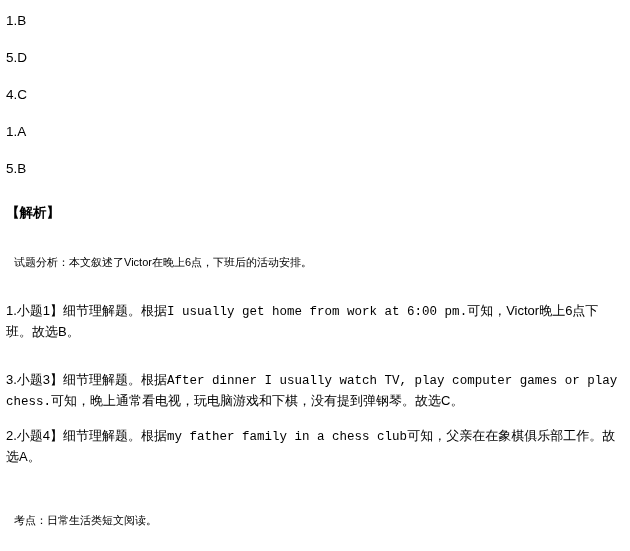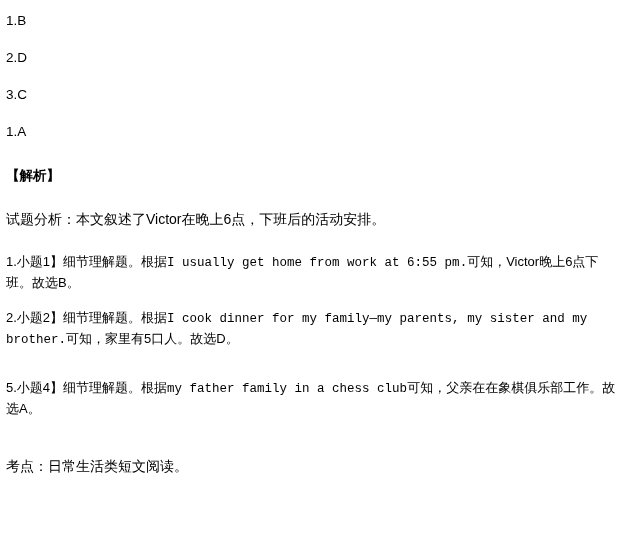--- a/index.html
+++ b/index.html
@@ -33,23 +33,23 @@
   }
   .section-heading {
     font-family: "Liberation Sans", sans-serif;
     font-size: 13.5px;
     font-weight: bold;
     line-height: 1;
     margin: 7px 0 4px 0;
   }
   .para {
     font-family: "Liberation Sans", sans-serif;
-    font-size: 14px;
+    font-size: 11px;
     line-height: 1.55;
-    margin: 0;
+    margin: 8px;
   }
   .gap-2 { height: 22px; }
   .gap-small { height: 14px; }
   .mono {
     font-family: "Liberation Mono", monospace;
     font-size: 12.5px;
   }
   .block {
     margin: 0;
     padding: 0;
@@ -62,54 +62,57 @@
 </style>
 </head>
 <body>
 
 <div class="page">
 
   <div class="answer-line">
     <span>1.B</span>
   </div>
   <div class="answer-line">
-    <span>2.D</span>
+    <span>5.D</span>
   </div>
   <div class="answer-line">
-    <span>3.C</span>
+    <span>4.C</span>
   </div>
   <div class="answer-line">
     <span>1.A</span>
+  </div>
+  <div class="answer-line">
+    <span>5.B</span>
   </div>
 
   <div class="section-heading">【解析】</div>
 
   <div class="gap-2"></div>
 
   <div class="para">试题分析：本文叙述了Victor在晚上6点，下班后的活动安排。</div>
 
   <div class="gap-2"></div>
 
   <div class="para explain-body block">
-    <span>1.小题1】细节理解题。根据</span><span class="mono">I usually get home from work at 6:55 pm.</span><span>可知，Victor晚上6点下班。故选B。</span>
-  </div>
-
-  <div class="gap-small"></div>
-
-  <div class="para explain-body block">
-    <span>2.小题2】细节理解题。根据</span><span class="mono">I cook dinner for my family—my parents, my sister and my brother.</span><span>可知，家里有5口人。故选D。</span>
+    <span>1.小题1】细节理解题。根据</span><span class="mono">I usually get home from work at 6:00 pm.</span><span>可知，Victor晚上6点下班。故选B。</span>
   </div>
 
   <div class="gap-small"></div>
 
 
   <div class="gap-small"></div>
 
   <div class="para explain-body block">
-    <span>5.小题4】细节理解题。根据</span><span class="mono">my father family in a chess club</span><span>可知，父亲在在象棋俱乐部工作。故选A。</span>
+    <span>3.小题3】细节理解题。根据</span><span class="mono">After dinner I usually watch TV, play computer games or play chess.</span><span>可知，晚上通常看电视，玩电脑游戏和下棋，没有提到弹钢琴。故选C。</span>
+  </div>
+
+  <div class="gap-small"></div>
+
+  <div class="para explain-body block">
+    <span>2.小题4】细节理解题。根据</span><span class="mono">my father family in a chess club</span><span>可知，父亲在在象棋俱乐部工作。故选A。</span>
   </div>
 
   <div class="gap-small"></div>
 
 
   <div class="gap-2"></div>
 
   <div class="para">考点：日常生活类短文阅读。</div>
 
 </div>

